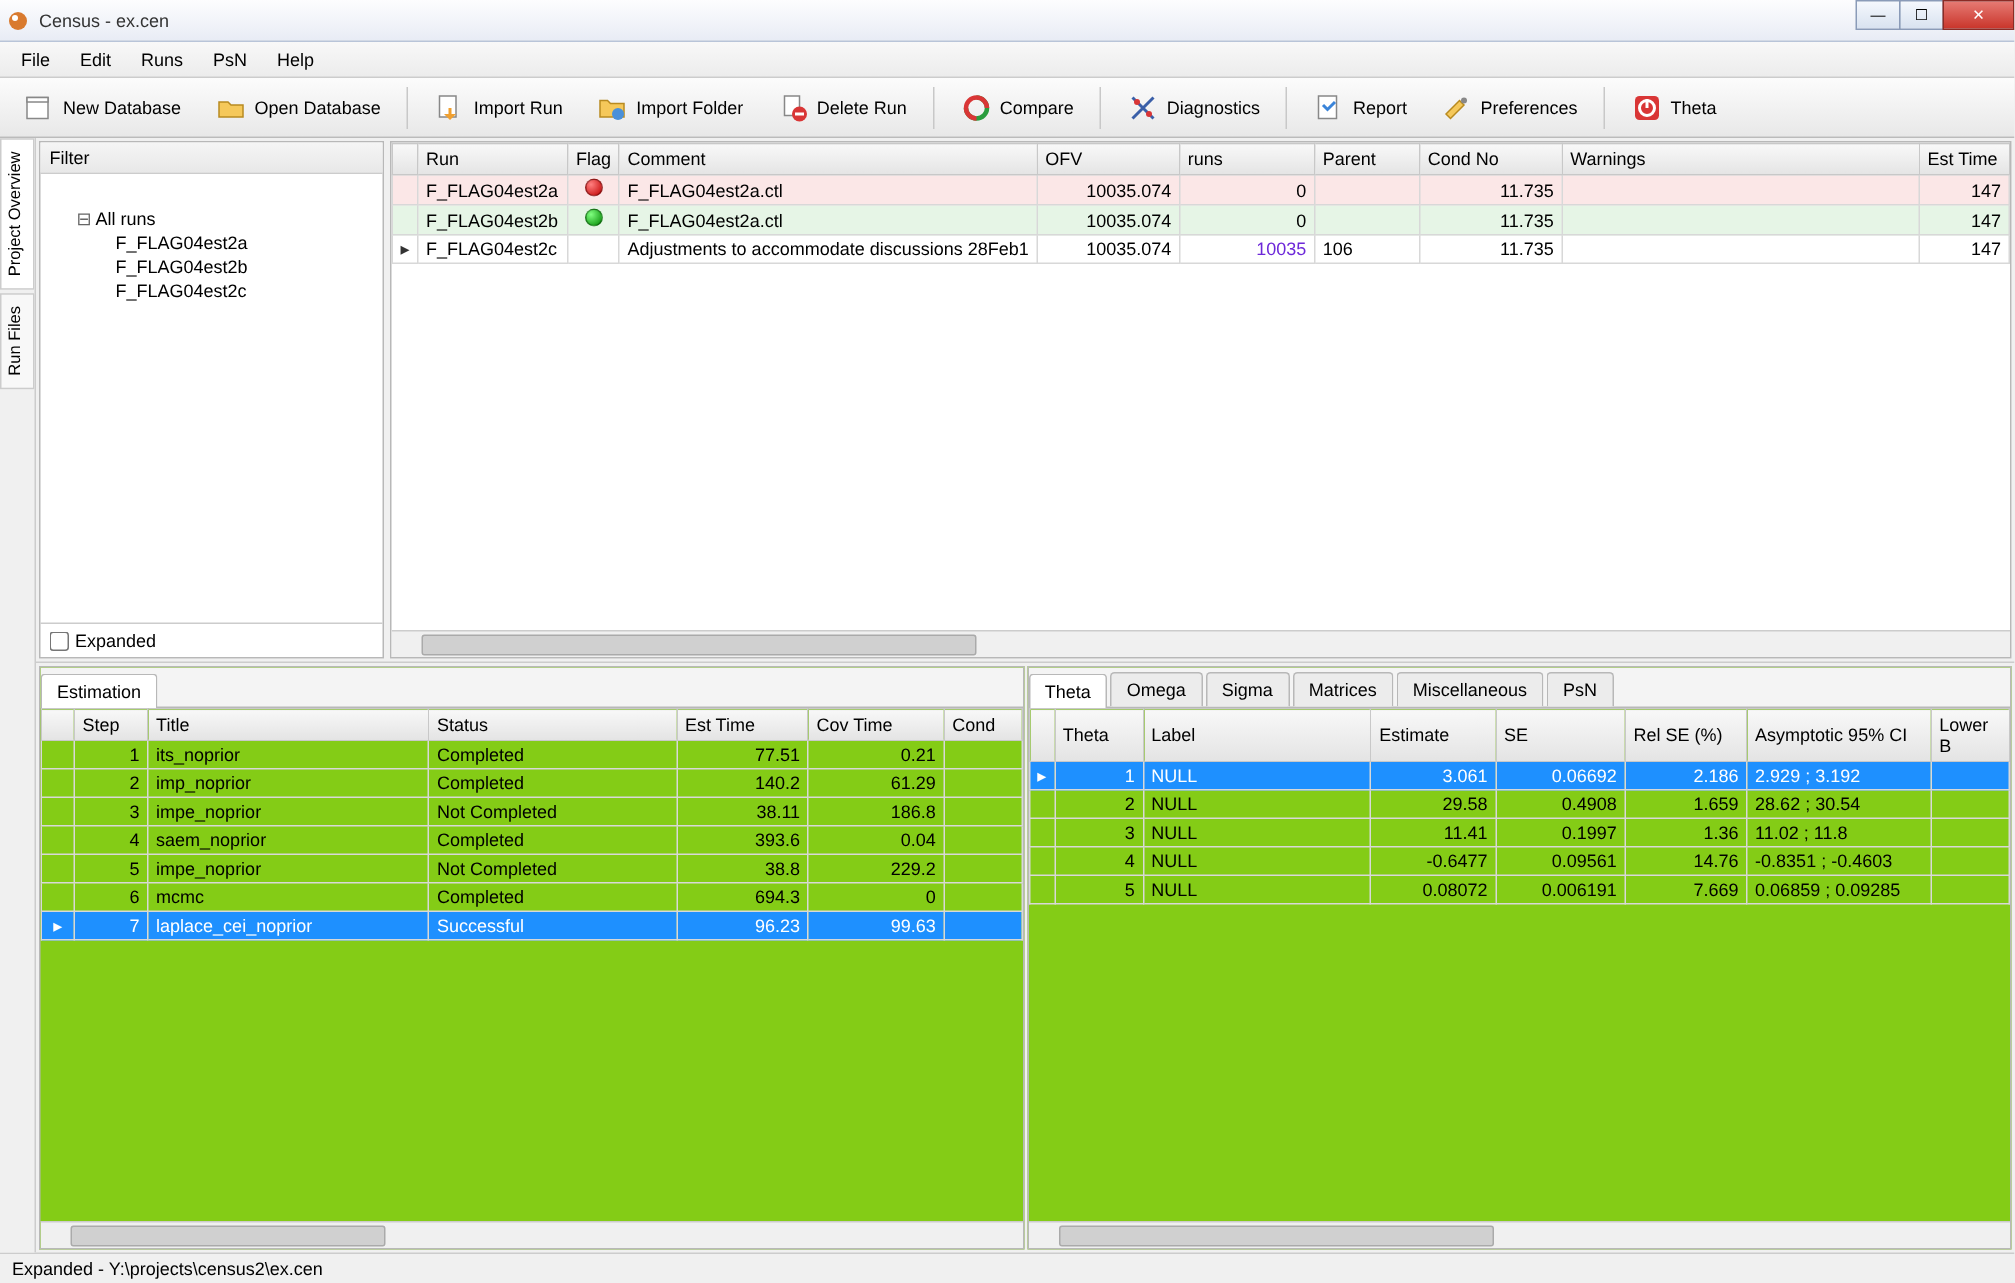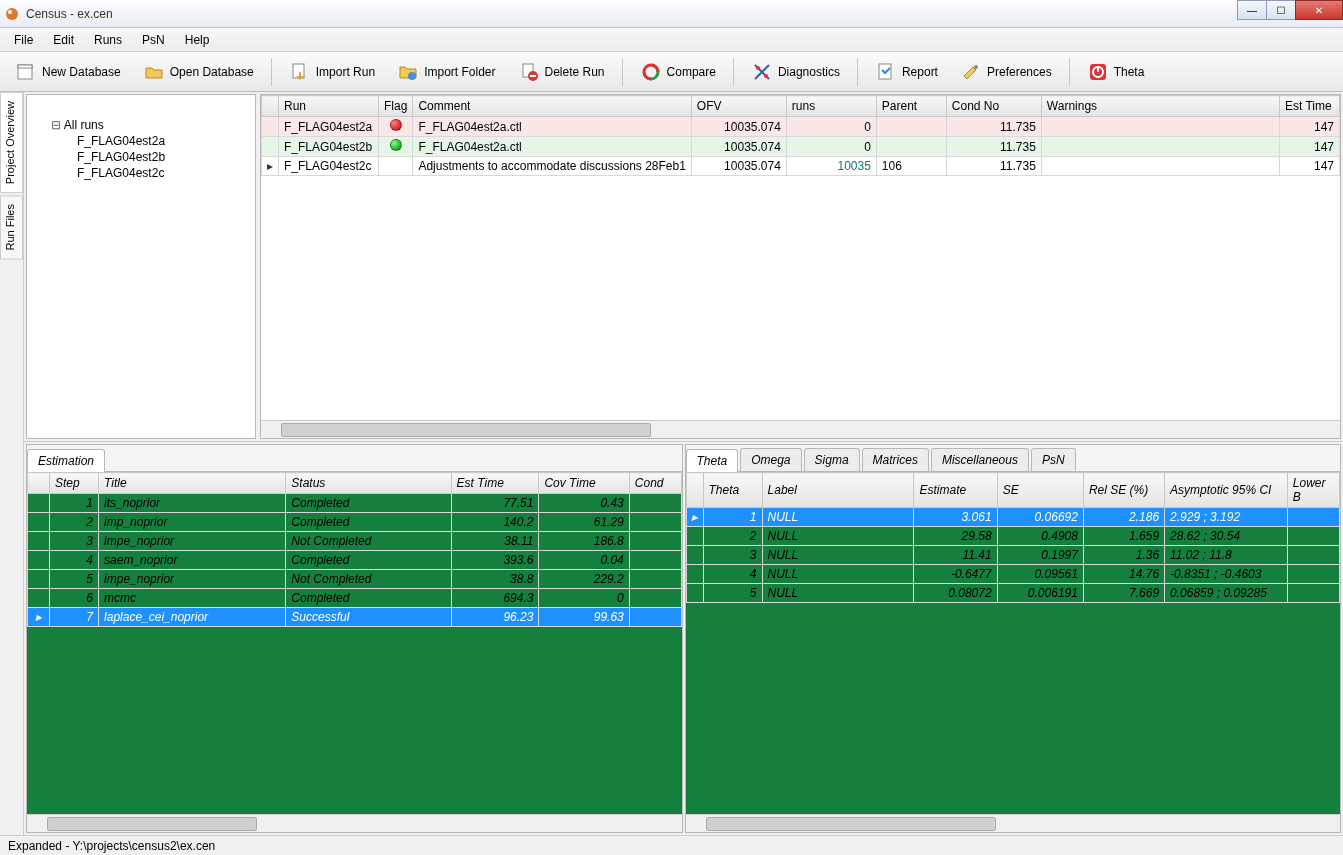--- a/index.html
+++ b/index.html
@@ -46,25 +46,25 @@
 .grid th { background: linear-gradient(to bottom,#f8f8f8,#e4e4e4); border: 1px solid #c8c8c8; padding: 3px 5px; text-align: left; font-weight: normal; position: sticky; top: 0; }
 .grid td { border: 1px solid #d8d8d8; padding: 2px 5px; white-space: nowrap; }
 .grid tr.row-red { background: #fbe7e7; }
 .grid tr.row-green { background: #e6f5e6; }
 .grid tr.selected td { background: #1e90ff; color: #fff; }
 .num { text-align: right; }
 .flag-dot { width: 12px; height: 12px; border-radius: 50%; display: inline-block; border: 1px solid rgba(0,0,0,0.3); }
 .flag-red { background: radial-gradient(circle at 30% 30%, #ff8080, #c00000); }
 .flag-green { background: radial-gradient(circle at 30% 30%, #80ff80, #008800); }
 .row-marker { width: 14px; text-align: center; color: #333; }
-.red-text { color: #0f766e; }
+.red-text { color: #6d28d9; }
 
 
 .bottom-split { flex: 1; display: flex; gap: 2px; padding: 2px; }
-.bottom-panel { flex: 1; border: 1px solid #b8b8b8; background: #15803d; display: flex; flex-direction: column; overflow: hidden; font-style: italic; }
+.bottom-panel { flex: 1; border: 1px solid #b8b8b8; background: #84cc16; display: flex; flex-direction: column; overflow: hidden; }
 .tab-row { display: flex; border-bottom: 1px solid #b8b8b8; background: #f4f4f4; }
 .tab { padding: 4px 10px; border: 1px solid #b8b8b8; border-bottom: none; background: #ececec; margin-right: 2px; margin-top: 3px; cursor: default; font-size: 12px; border-radius: 3px 3px 0 0; }
 .tab.active { background: #fff; position: relative; top: 1px; }
 .panel-body { flex: 1; overflow: auto; }
 .hscroll { height: 18px; border-top: 1px solid #ccc; background: #f0f0f0; position: relative; }
 .hscroll-thumb { position: absolute; height: 14px; top: 2px; background: #d0d0d0; border: 1px solid #aaa; border-radius: 2px; }
 
 
 .statusbar { height: 20px; background: #f0f0f0; border-top: 1px solid #ccc; padding: 2px 8px; font-size: 12px; display: flex; align-items: center; }
 </style>
@@ -195,25 +195,30 @@
 <div class="main">
   <div class="side-tabs">
     <div class="side-tab active">Project Overview</div>
     <div class="side-tab">Run Files</div>
   </div>
 
   <div class="content">
 
     <div class="top-split">
       <div class="filter-panel">
+        <div class="filter-header">Filter</div>
         <div class="tree">
           <div class="tree-item tree-root">All runs</div>
           <div class="tree-item tree-child">F_FLAG04est2a</div>
           <div class="tree-item tree-child">F_FLAG04est2b</div>
           <div class="tree-item tree-child">F_FLAG04est2c</div>
+        </div>
+        <div class="expanded-check">
+          <input type="checkbox" style="">
+          <span>Expanded</span>
         </div>
       </div>
 
       <div class="runs-grid">
         <div style="flex:1; overflow:auto;">
         <table class="grid">
           <thead>
                 <tr>
             <th style="width:14px"></th>
             <th style="width:100px">Run</th>
@@ -291,21 +296,21 @@
               <th style="width:40px">Cond</th>
             </tr>
               </thead>
             <tbody id="est-body">
                 <tr>
                   <td class="row-marker"></td>
                   <td class="num">1</td>
                   <td>its_noprior</td>
                   <td>Completed</td>
                   <td class="num">77.51</td>
-                  <td class="num">0.43</td>
+                  <td class="num">0.21</td>
                   <td></td>
                 </tr>
                 <tr>
                   <td class="row-marker"></td>
                   <td class="num">2</td>
                   <td>imp_noprior</td>
                   <td>Completed</td>
                   <td class="num">140.2</td>
                   <td class="num">61.29</td>
                   <td></td>

